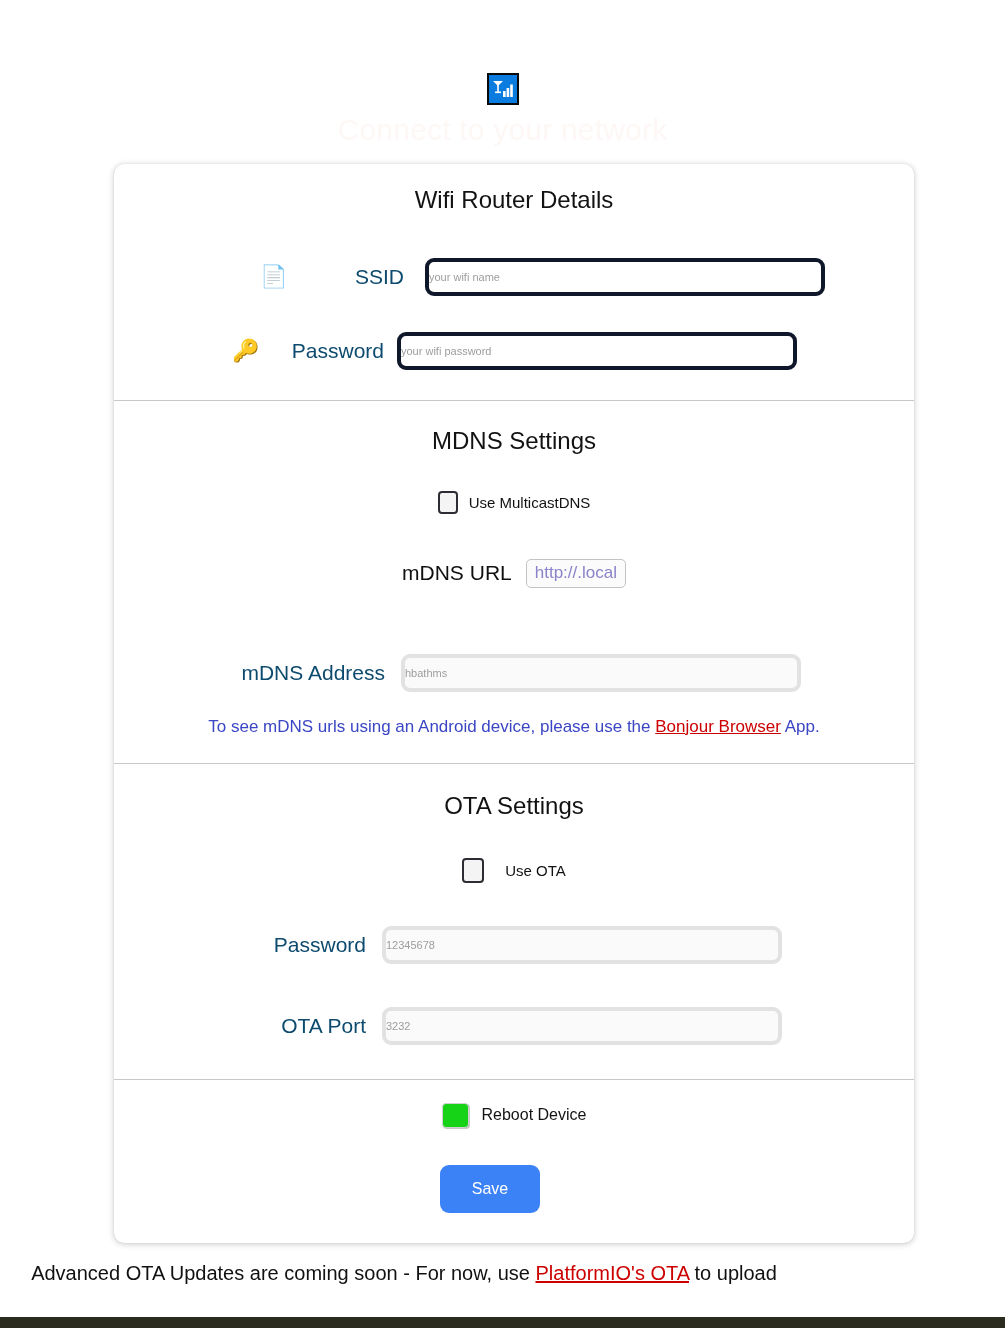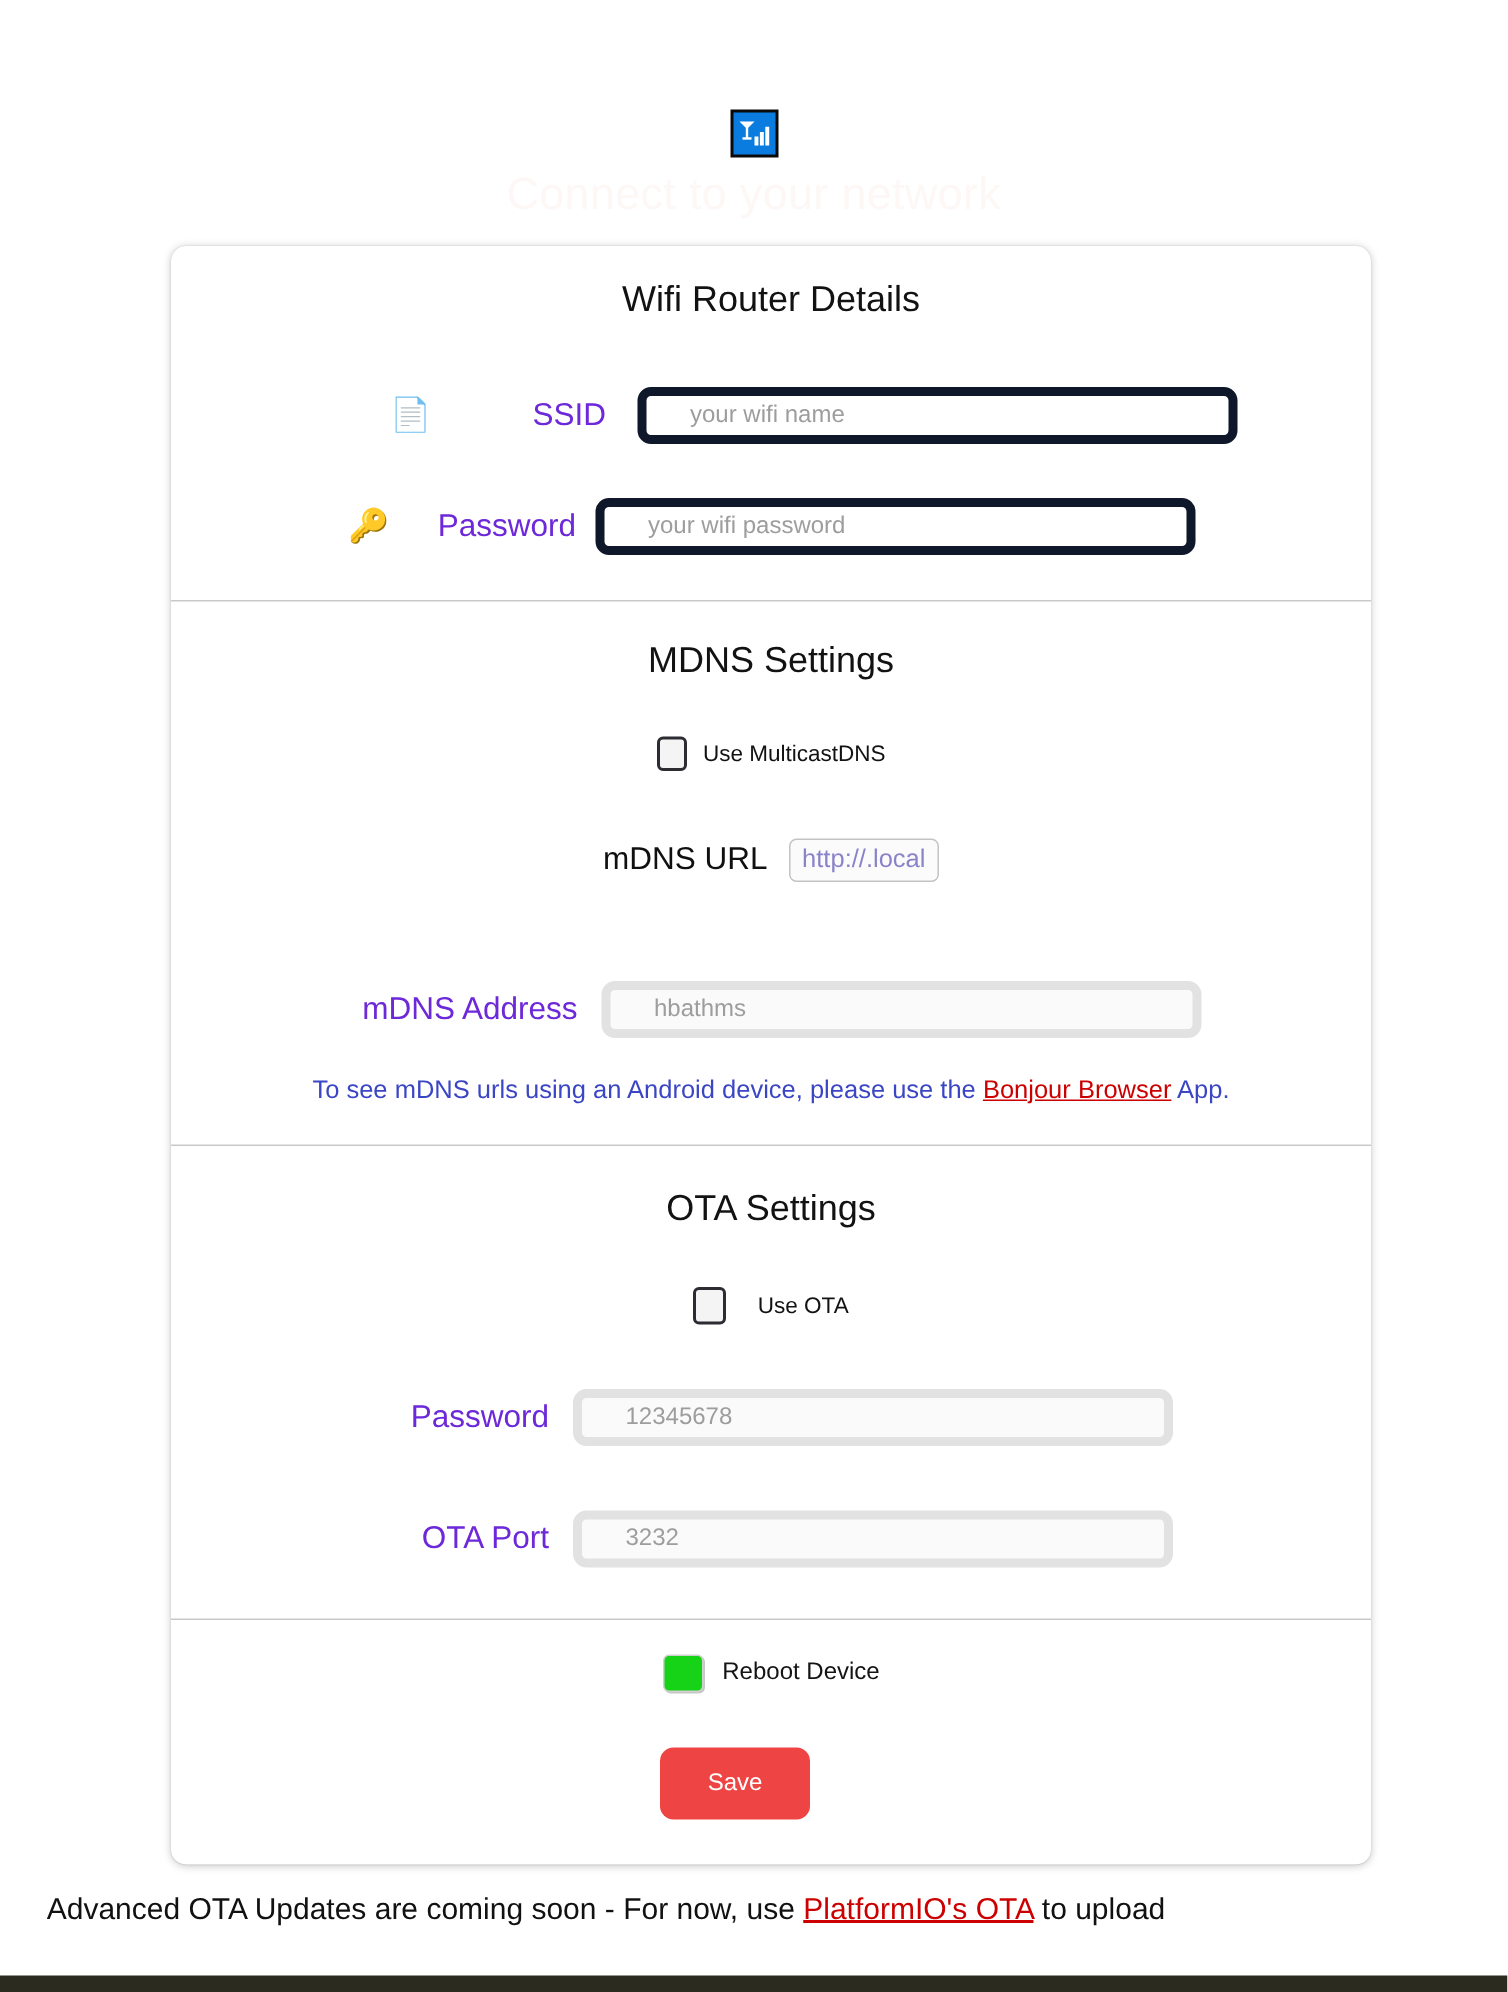--- a/index.html
+++ b/index.html
@@ -65,38 +65,38 @@
   }
 
   
   .field-row {
     display: flex;
     align-items: center;
     justify-content: flex-start;
   }
   .field-label {
     font-size: 21px;
-    color: #6d28d9;
+    color: #0c4a6e;
     text-align: right;
     white-space: nowrap;
   }
   .emoji-icon {
     font-size: 22px;
     line-height: 1;
     display: inline-block;
   }
   .text-input {
     font-family: "Liberation Sans", sans-serif;
-    font-size: 16px;
+    font-size: 11px;
     color: #2b2b2b;
-    border: 6px solid #0f172a;
+    border: 4px solid #0f172a;
     border-radius: 9px;
     background: #ffffff;
     height: 38px;
-    padding: 0 29px;
+    padding: 0 0;
     outline: none;
   }
   .text-input::placeholder { color: #9d9d9d; opacity: 1; }
   .text-input.muted {
     background: #fafafa;
     border-color: #e2e2e2;
   }
 
   
   .wifi-section { padding: 22px 0 30px 0; }
@@ -224,21 +224,21 @@
     font-size: 16px;
     color: #141414;
     margin-left: 13px;
   }
   .save-wrap {
     text-align: center;
     margin-top: 37px;
   }
   .save-button {
     display: inline-block;
-    background: #ef4444;
+    background: #3b82f6;
     color: #ffffff;
     border: none;
     border-radius: 9px;
     font-family: "Liberation Sans", sans-serif;
     font-size: 16px;
     width: 100px;
     height: 48px;
     cursor: pointer;
     margin-left: -48px;
   }

